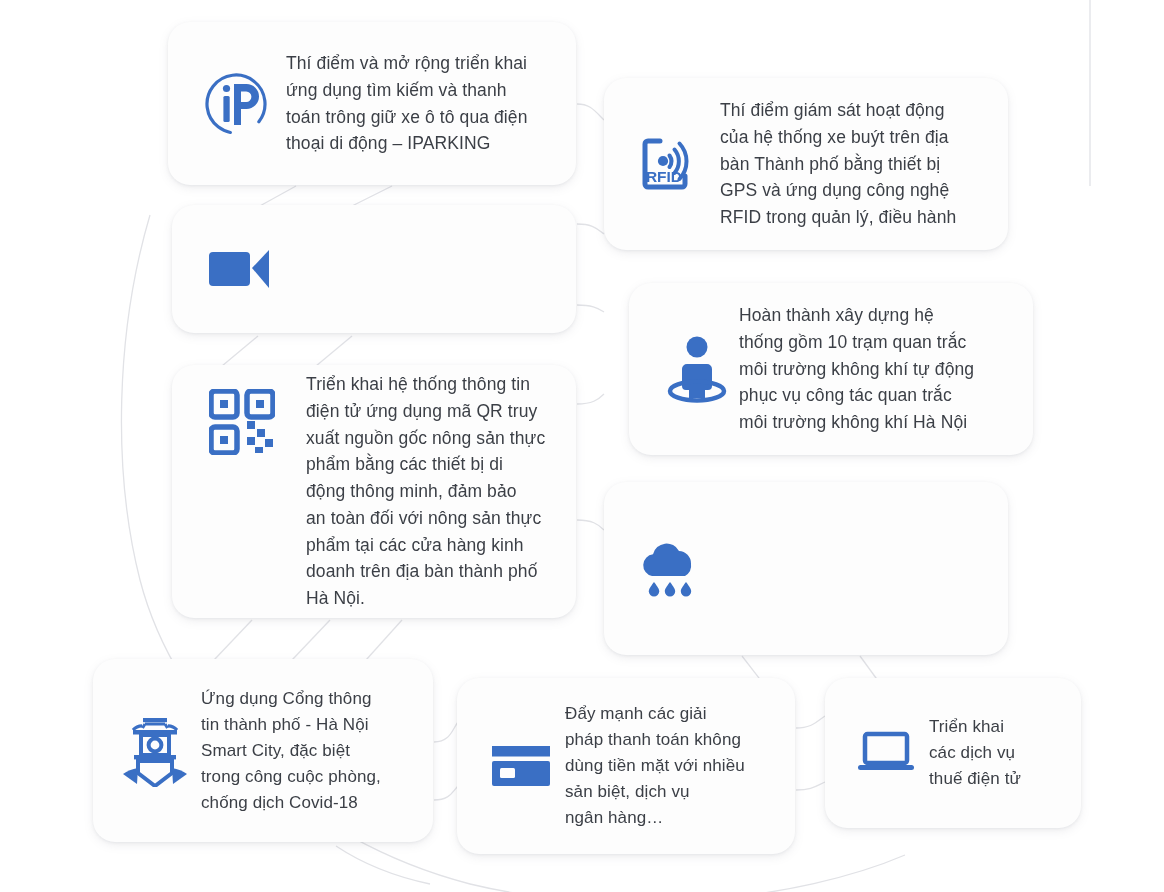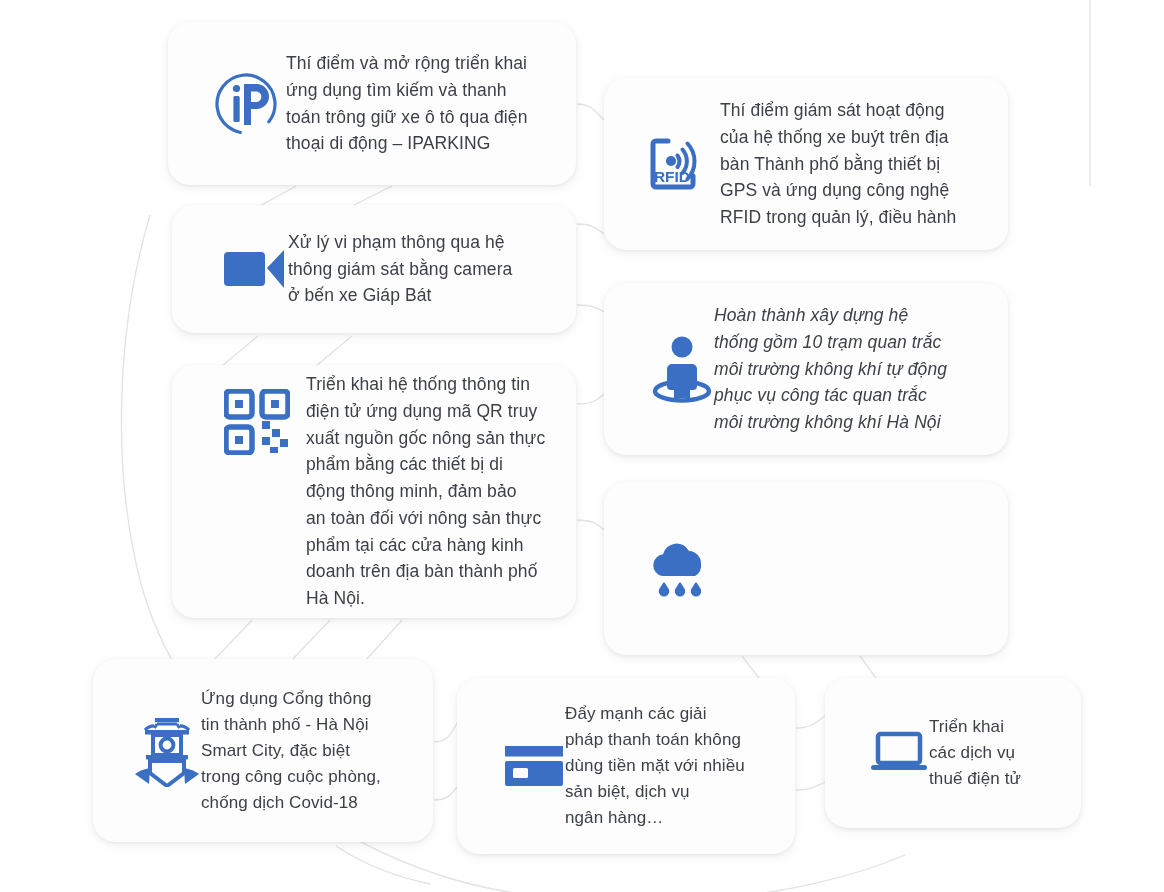--- a/index.html
+++ b/index.html
@@ -23,21 +23,21 @@
     border-radius:22px;
     box-shadow:0 3px 10px rgba(120,126,140,.13), 0 1px 3px rgba(120,126,140,.10);
     display:flex;
     align-items:center;
     box-sizing:border-box;
   }
   .card-icon{
     flex:0 0 auto;
     display:flex;
     align-items:center;
-    justify-content:flex-end;
+    justify-content:center;
   }
   .card-text{
     color:#3b3f46;
     font-size:17.5px;
     line-height:1.53;
     letter-spacing:.1px;
     white-space:pre-line;
   }
 
   
@@ -48,21 +48,21 @@
   #card-rfid       {left:604px;  top:78px;  width:404px; height:172px; padding:0 22px 0 24px;}
   #card-rfid .card-icon{width:88px;}
   #card-rfid .card-text{margin-left:4px;}
 
   #card-camera     {left:172px;  top:205px; width:404px; height:128px; padding:0 24px 0 20px;}
   #card-camera .card-icon{width:96px;}
 
   #card-qr         {left:172px;  top:365px; width:404px; height:253px; padding:0 24px 0 22px;gap:16px;}
   #card-qr .card-icon{width:96px;align-self:flex-start;margin-top:24px;}
 
-  #card-air        {left:604px;  top:283px; width:404px; height:172px; padding:0 22px 0 26px;font-style:italic;}
+  #card-air        {left:629px;  top:283px; width:404px; height:172px; padding:0 22px 0 26px;}
   #card-air .card-icon{width:84px;}
 
   #card-water      {left:604px;  top:482px; width:404px; height:173px; padding:0 22px 0 22px;}
   #card-water .card-icon{width:88px;}
 
   #card-smartcity  {left:93px;   top:659px; width:340px; height:183px; padding:0 18px 0 16px;}
   #card-smartcity .card-icon{width:92px;}
   #card-smartcity .card-text{font-size:17px;}
 
   #card-cashless   {left:457px;  top:678px; width:338px; height:176px; padding:0 16px 0 20px;}
@@ -154,23 +154,20 @@
 RFID trong quản lý, điều hành</div>
   </div>
 
   <div class="card" id="card-camera">
     <div class="card-icon">
       <svg width="66" height="52" viewBox="0 0 66 52">
         <rect x="2" y="9" width="41" height="34" rx="4" fill="#3a6fc4"></rect>
         <path d="M45 25 L62 7 V45 z" fill="#3a6fc4"></path>
       </svg>
     </div>
-    <div class="card-text">Xử lý vi phạm thông qua hệ
-thông giám sát bằng camera
-ở bến xe Giáp Bát</div>
   </div>
 
   <div class="card" id="card-qr">
     <div class="card-icon">
       <svg width="66" height="66" viewBox="0 0 66 66">
         <rect x="2" y="2" width="26" height="26" rx="4" fill="none" stroke="#3a6fc4" stroke-width="5.5"></rect>
         <rect x="11" y="11" width="8" height="8" fill="#3a6fc4"></rect>
         <rect x="38" y="2" width="26" height="26" rx="4" fill="none" stroke="#3a6fc4" stroke-width="5.5"></rect>
         <rect x="47" y="11" width="8" height="8" fill="#3a6fc4"></rect>
         <rect x="2" y="38" width="26" height="26" rx="4" fill="none" stroke="#3a6fc4" stroke-width="5.5"></rect>

